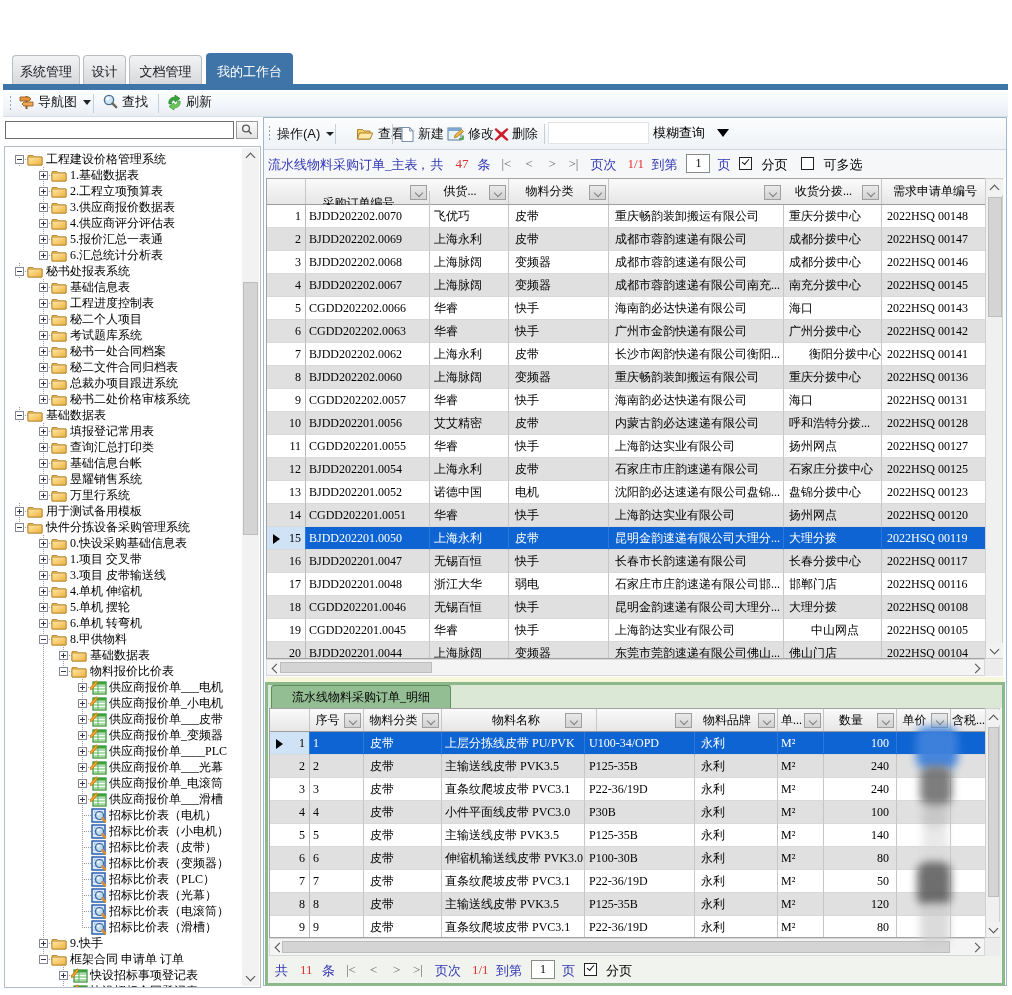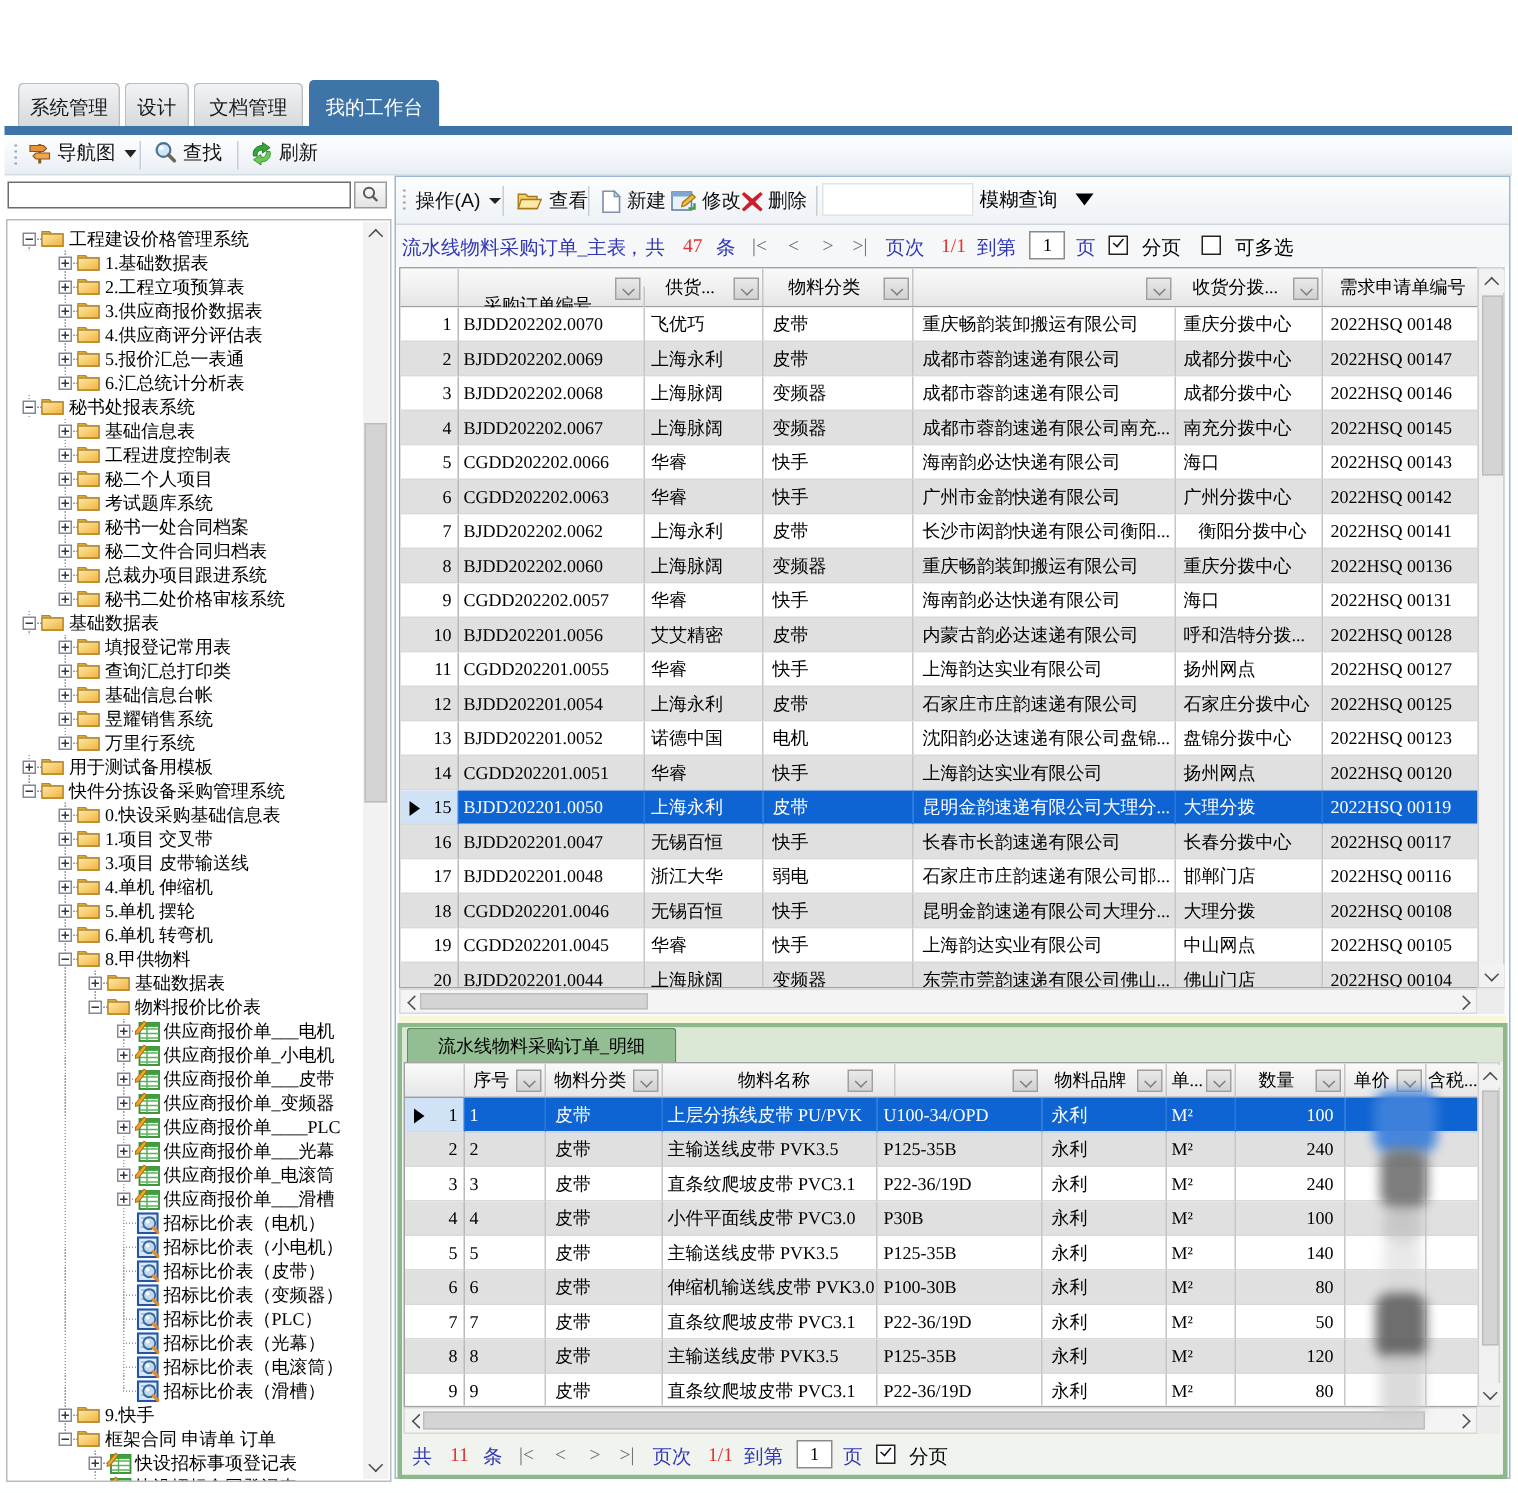--- a/index.html
+++ b/index.html
@@ -922,21 +922,21 @@
 
   <div class="abs rightpane"></div>
 
   <div class="abs mtoolbar">
     <div class="grip" style="left:4px;top:7px;height:17px;"></div>
     <div class="tbtn" style="left:13px;top:7px;">
       <span>操作(A)</span>
       <span class="caret"></span>
     </div>
     <div class="tsep" style="left:71px;top:6px;height:20px;"></div>
-    <div class="tbtn" style="left:80px;top:7px;">
+    <div class="tbtn" style="left:92px;top:7px;">
       <svg width="19" height="16" viewBox="0 0 19 16">
         <path d="M1.5 3.5 L6.5 3.5 L8 5 L14 5 L14 13 L1.5 13 Z" fill="#f5cd6a" stroke="#a87818" stroke-width="0.9"></path>
         <path d="M3.5 7 L16.8 7 L14.2 13 L1.5 13 Z" fill="#fde9a8" stroke="#a87818" stroke-width="0.9"></path>
       </svg>
       <span>查看</span>
     </div>
     <div class="tsep" style="left:128px;top:6px;height:20px;"></div>
     <div class="tbtn" style="left:136px;top:7px;">
       <svg width="15" height="17" viewBox="0 0 15 17">
         <path d="M2 1.5 L9.5 1.5 L13 5 L13 15.5 L2 15.5 Z" fill="#ffffff" stroke="#7d92ad" stroke-width="1.1"></path>
@@ -1069,21 +1069,21 @@
             <div class="gcell" style="left:342px;width:175px;text-align:left;padding-left:6px;line-height:22px;">广州市金韵快递有限公司</div>
             <div class="gcell" style="left:517px;width:98px;text-align:left;padding-left:5px;line-height:22px;">广州分拨中心</div>
             <div class="gcell" style="left:615px;width:104px;text-align:left;padding-left:5px;line-height:22px;">2022HSQ 00142</div>
           </div>
           <div class="grow odd" style="top:138px;height:23px;">
             <div class="gcell num" style="left:0px;width:39px;text-align:right;padding-right:4px;line-height:22px;">7</div>
             <div class="gcell" style="left:39px;width:124px;text-align:left;padding-left:3px;line-height:22px;">BJDD202202.0062</div>
             <div class="gcell" style="left:163px;width:79px;text-align:left;padding-left:4px;line-height:22px;">上海永利</div>
             <div class="gcell" style="left:242px;width:100px;text-align:left;padding-left:6px;line-height:22px;">皮带</div>
             <div class="gcell" style="left:342px;width:175px;text-align:left;padding-left:6px;line-height:22px;">长沙市闳韵快递有限公司衡阳...</div>
-            <div class="gcell" style="left:517px;width:98px;text-align:center;padding-left:5px;line-height:22px;">衡阳分拨中心</div>
+            <div class="gcell" style="left:517px;width:98px;text-align:right;padding-left:5px;line-height:22px;">衡阳分拨中心</div>
             <div class="gcell" style="left:615px;width:104px;text-align:left;padding-left:5px;line-height:22px;">2022HSQ 00141</div>
           </div>
           <div class="grow even" style="top:161px;height:23px;">
             <div class="gcell num" style="left:0px;width:39px;text-align:right;padding-right:4px;line-height:22px;">8</div>
             <div class="gcell" style="left:39px;width:124px;text-align:left;padding-left:3px;line-height:22px;">BJDD202202.0060</div>
             <div class="gcell" style="left:163px;width:79px;text-align:left;padding-left:4px;line-height:22px;">上海脉阔</div>
             <div class="gcell" style="left:242px;width:100px;text-align:left;padding-left:6px;line-height:22px;">变频器</div>
             <div class="gcell" style="left:342px;width:175px;text-align:left;padding-left:6px;line-height:22px;">重庆畅韵装卸搬运有限公司</div>
             <div class="gcell" style="left:517px;width:98px;text-align:left;padding-left:5px;line-height:22px;">重庆分拨中心</div>
             <div class="gcell" style="left:615px;width:104px;text-align:left;padding-left:5px;line-height:22px;">2022HSQ 00136</div>
@@ -1178,21 +1178,21 @@
             <div class="gcell" style="left:342px;width:175px;text-align:left;padding-left:6px;line-height:22px;">昆明金韵速递有限公司大理分...</div>
             <div class="gcell" style="left:517px;width:98px;text-align:left;padding-left:5px;line-height:22px;">大理分拨</div>
             <div class="gcell" style="left:615px;width:104px;text-align:left;padding-left:5px;line-height:22px;">2022HSQ 00108</div>
           </div>
           <div class="grow odd" style="top:414px;height:23px;">
             <div class="gcell num" style="left:0px;width:39px;text-align:right;padding-right:4px;line-height:22px;">19</div>
             <div class="gcell" style="left:39px;width:124px;text-align:left;padding-left:3px;line-height:22px;">CGDD202201.0045</div>
             <div class="gcell" style="left:163px;width:79px;text-align:left;padding-left:4px;line-height:22px;">华睿</div>
             <div class="gcell" style="left:242px;width:100px;text-align:left;padding-left:6px;line-height:22px;">快手</div>
             <div class="gcell" style="left:342px;width:175px;text-align:left;padding-left:6px;line-height:22px;">上海韵达实业有限公司</div>
-            <div class="gcell" style="left:517px;width:98px;text-align:left;padding-left:5px;line-height:22px;">中山网点</div>
+            <div class="gcell" style="left:517px;width:98px;text-align:center;padding-left:5px;line-height:22px;">中山网点</div>
             <div class="gcell" style="left:615px;width:104px;text-align:left;padding-left:5px;line-height:22px;">2022HSQ 00105</div>
           </div>
           <div class="grow even" style="top:437px;height:23px;">
             <div class="gcell num" style="left:0px;width:39px;text-align:right;padding-right:4px;line-height:22px;">20</div>
             <div class="gcell" style="left:39px;width:124px;text-align:left;padding-left:3px;line-height:22px;">BJDD202201.0044</div>
             <div class="gcell" style="left:163px;width:79px;text-align:left;padding-left:4px;line-height:22px;">上海脉阔</div>
             <div class="gcell" style="left:242px;width:100px;text-align:left;padding-left:6px;line-height:22px;">变频器</div>
             <div class="gcell" style="left:342px;width:175px;text-align:left;padding-left:6px;line-height:22px;">东莞市莞韵速递有限公司佛山...</div>
             <div class="gcell" style="left:517px;width:98px;text-align:left;padding-left:5px;line-height:22px;">佛山门店</div>
             <div class="gcell" style="left:615px;width:104px;text-align:left;padding-left:5px;line-height:22px;">2022HSQ 00104</div>

